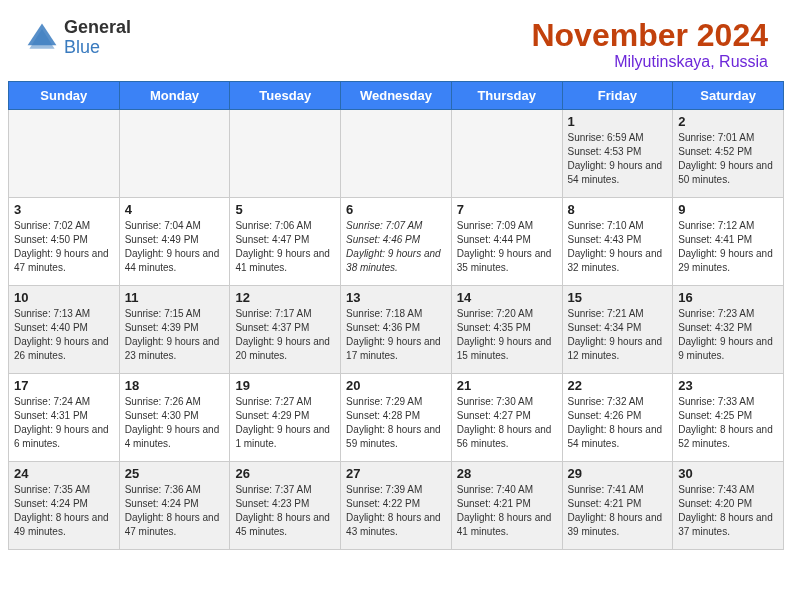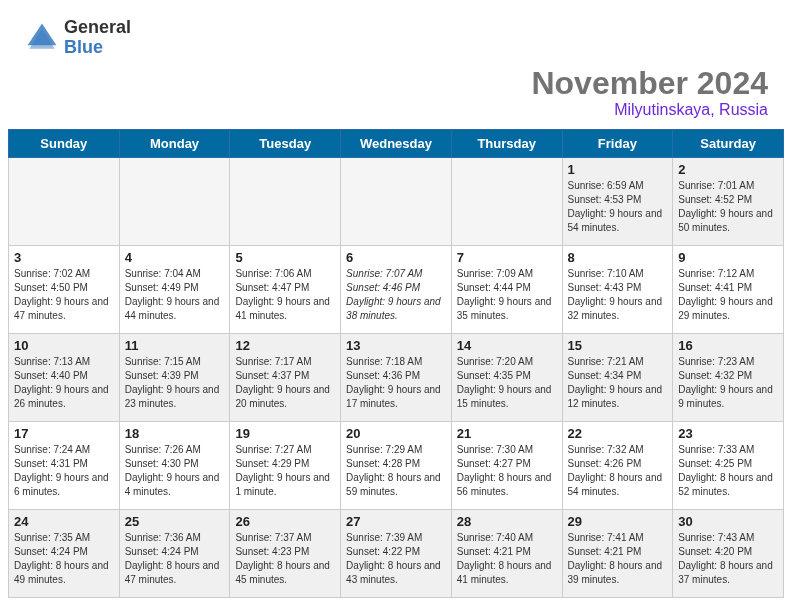--- a/index.html
+++ b/index.html
@@ -25,49 +25,48 @@
       flex-direction: column;
       line-height: 1.1;
     }
     .logo-general {
       font-size: 18px;
       font-weight: bold;
       color: #333;
     }
     .logo-blue {
       font-size: 18px;
-      font-weight: bold;
+      font-weight: normal;
       color: #3a7bbf;
     }
     .logo-icon {
       width: 36px;
       height: 36px;
       margin-right: 4px;
     }
     .title-block {
       text-align: right;
     }
     .month-title {
       font-size: 32px;
       font-weight: bold;
-      color: #737373;
+      color: #c2410c;
       line-height: 1.1;
-      margin-top: 48px;
     }
     .location {
       font-size: 16px;
       color: #6d28d9;
     }
     table {
       width: 100%;
       border-collapse: collapse;
       table-layout: fixed;
     }
     .day-header {
-      background: #0369a1;
+      background: #3b82f6;
       color: #fff;
       text-align: center;
       font-size: 13px;
       font-weight: bold;
       padding: 6px 2px;
       border: 1px solid #2a6aaf;
     }
     td {
       border: 1px solid #ccc;
       vertical-align: top;

